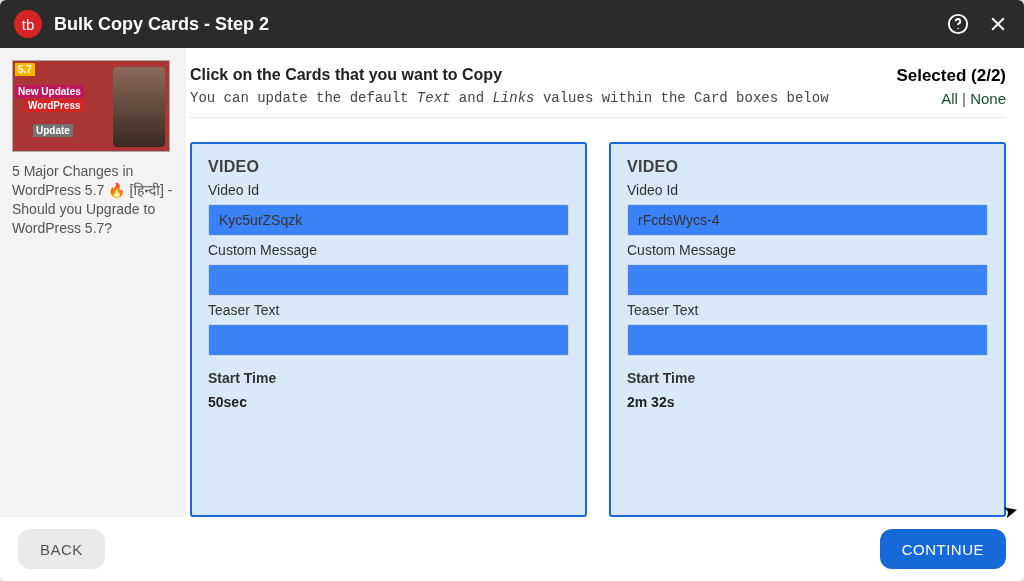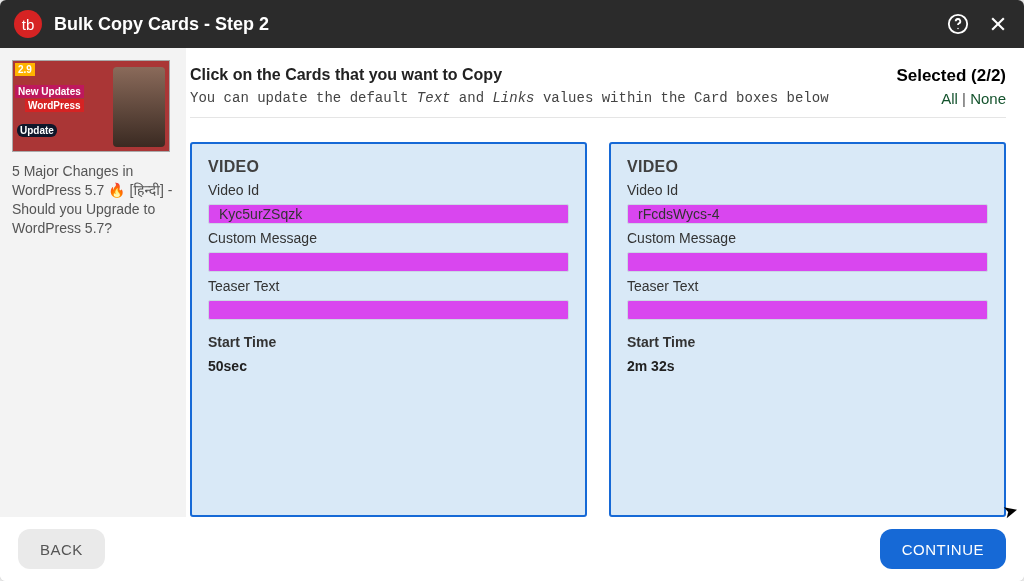--- a/index.html
+++ b/index.html
@@ -114,27 +114,27 @@
     border: 2px solid #1669d6;
     border-radius: 3px;
     background: #d9e9f7;
     padding: 14px 16px 18px 16px;
     cursor: pointer;
   }
   .card h3 { font-size: 16px; font-weight: 700; color: #404040; margin-bottom: 4px; letter-spacing: .3px; }
   .field-label { font-size: 14px; color: #333; margin: 6px 0 6px 0; }
   .field-input {
     width: 100%;
-    background: #d946ef;
+    background: #3b82f6;
     border: 1px solid #c9d7e4;
     border-radius: 2px;
     padding: 8px 10px;
     font-size: 14px;
     color: #333;
-    height: 20px;
+    height: 32px;
   }
   .start-time-lbl { font-size: 14px; color: #333; margin-top: 14px; font-weight: 600; }
   .start-time-val { font-size: 14px; font-weight: 700; color: #222; margin-top: 8px; }
 
   
   .footer {
     height: 64px;
     flex-shrink: 0;
     background: #fff;
     display: flex;
@@ -183,24 +183,24 @@
         <line x1="5" y1="5" x2="19" y2="19"></line>
           <line x1="19" y1="5" x2="5" y2="19"></line>
       </svg>
     </div>
   </div>
 
   <div class="body">
 
     <div class="sidebar">
       <div class="thumb">
-        <span class="badge" style="top:2px;left:2px;background:#ffb400;">2.9</span>
+        <span class="badge" style="top:2px;left:2px;background:#ffb400;">5.7</span>
         <span class="badge" style="top:24px;left:2px;background:#be185d;">New Updates</span>
         <span class="badge" style="top:38px;left:12px;background:#d62323;">WordPress</span>
-        <span class="badge" style="bottom:14px;left:4px;background:#0f172a;border-radius:6px;">Update</span>
+        <span class="badge" style="bottom:14px;left:20px;background:#737373;">Update</span>
         <div style="position:absolute;right:4px;top:6px;width:52px;height:80px;background:linear-gradient(#8a6a5a,#3a2a22);border-radius:4px;"></div>
       </div>
       <div class="vid-title">5 Major Changes in WordPress 5.7 🔥 [हिन्दी] - Should you Upgrade to WordPress 5.7?</div>
     </div>
 
     <div class="main">
 
       <div class="header-row">
         <div class="header-left">
           <h2>Click on the Cards that you want to Copy</h2>

